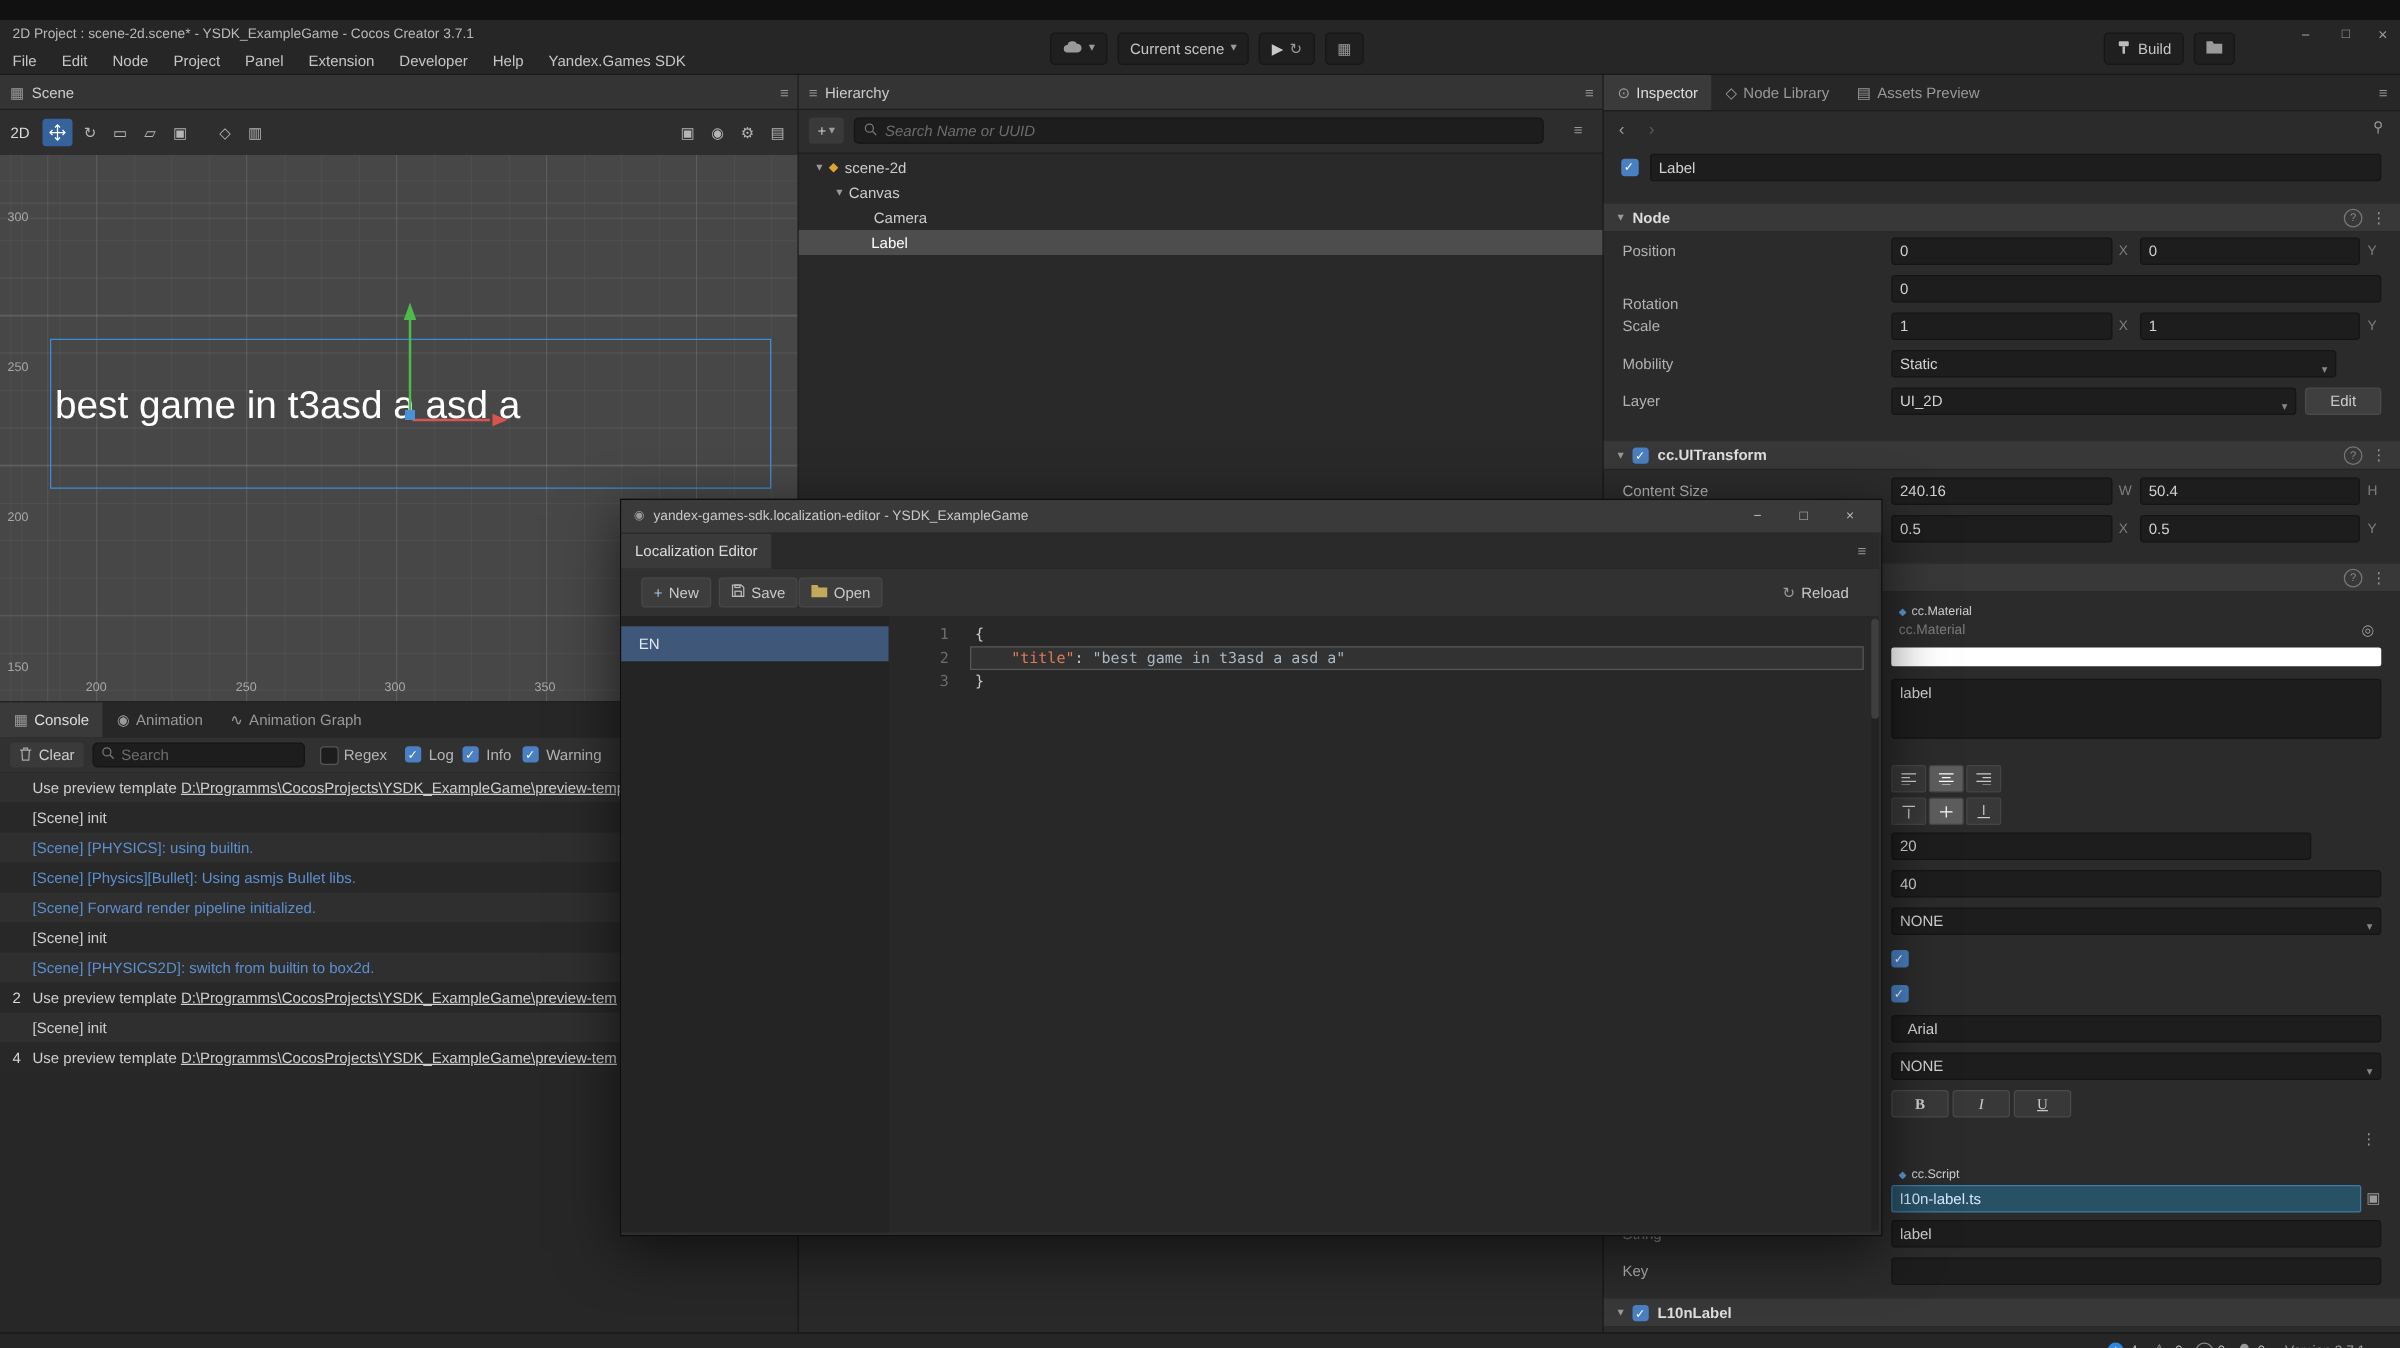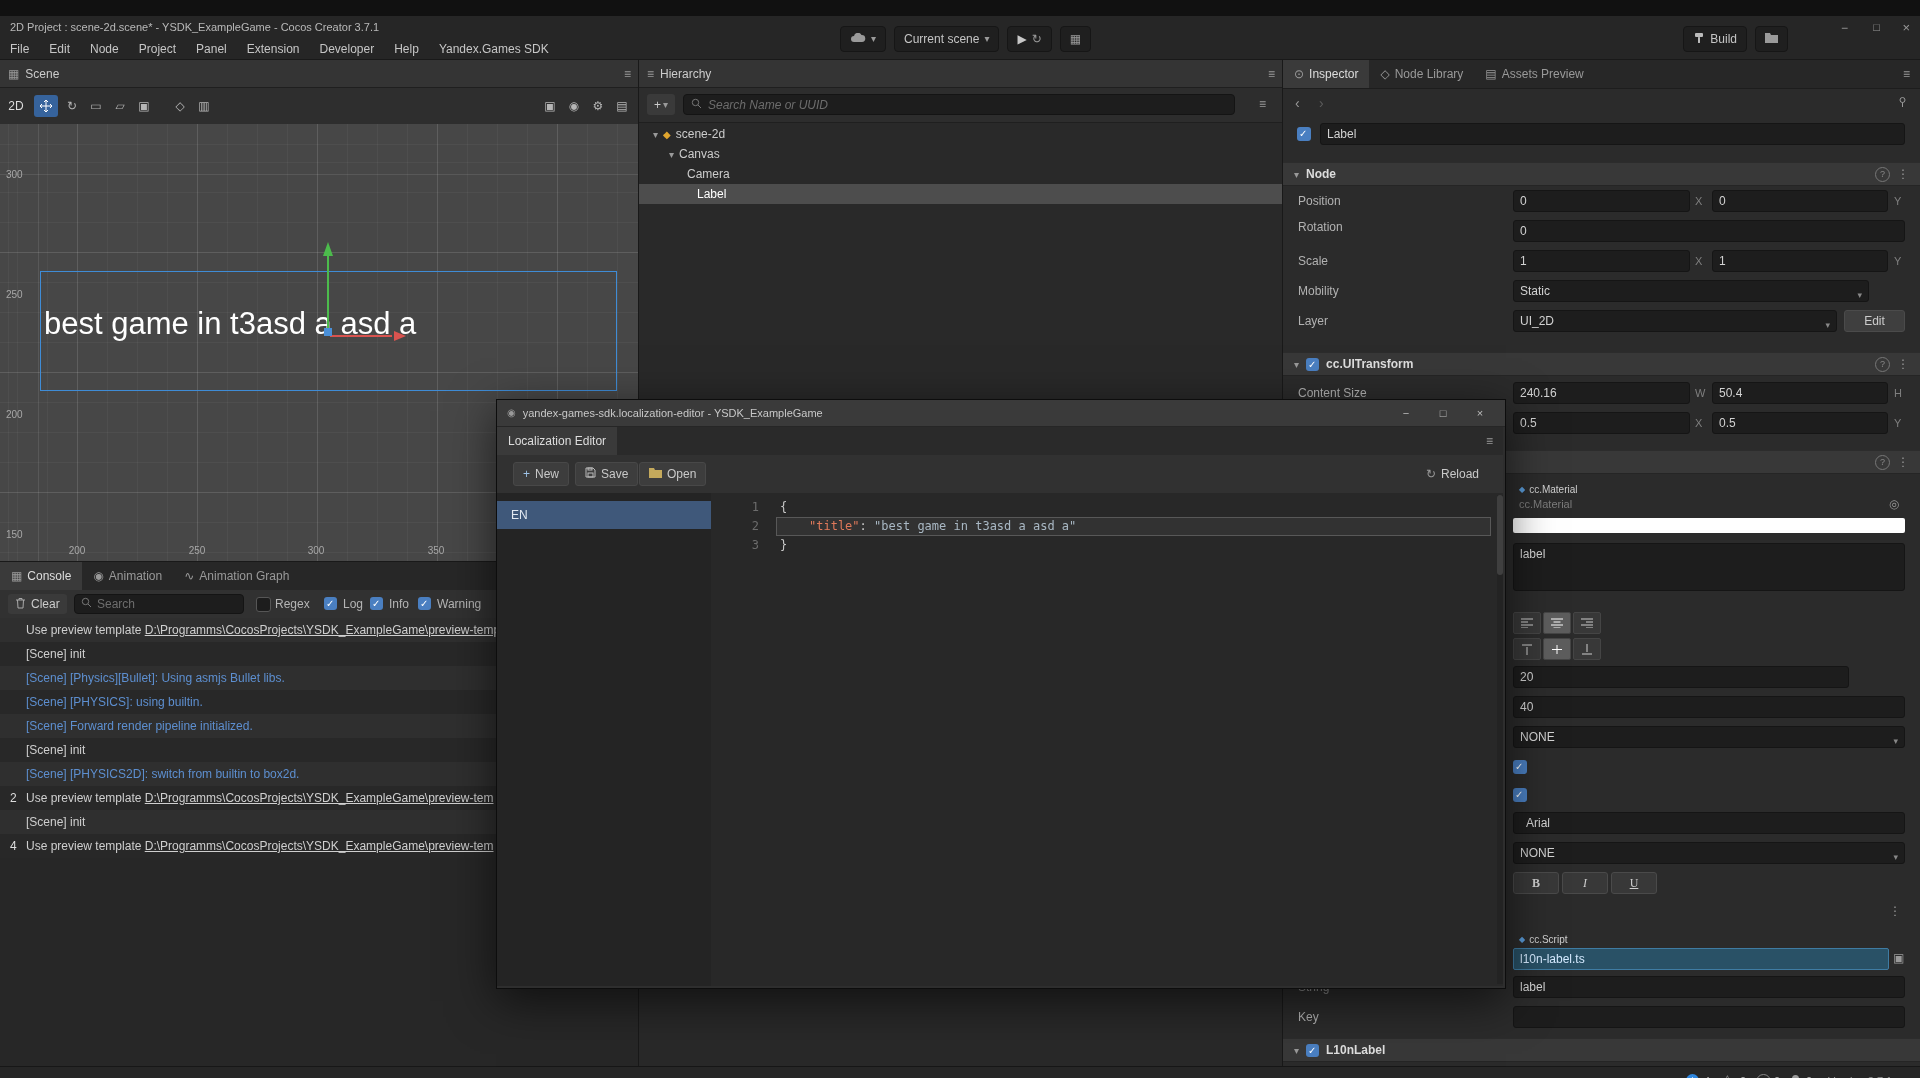--- a/index.html
+++ b/index.html
@@ -238,25 +238,25 @@
       <div class="logrow">
           <span class="logcount"></span>
           <span class="ltext"><span>Use preview template </span><span class="lpath">D:\Programms\CocosProjects\YSDK_ExampleGame\preview-templat</span></span>
         </div>
       <div class="logrow">
           <span class="logcount"></span>
           <span class="ltext">[Scene] init</span>
         </div>
       <div class="logrow">
           <span class="logcount"></span>
+          <span class="linfo">[Scene] [PHYSICS]: using builtin.</span>
+        </div>
+      <div class="logrow">
+          <span class="logcount"></span>
           <span class="linfo">[Scene] [Physics][Bullet]: Using asmjs Bullet libs.</span>
-        </div>
-      <div class="logrow">
-          <span class="logcount"></span>
-          <span class="linfo">[Scene] [PHYSICS]: using builtin.</span>
         </div>
       <div class="logrow">
           <span class="logcount"></span>
           <span class="linfo">[Scene] Forward render pipeline initialized.</span>
         </div>
       <div class="logrow">
           <span class="logcount"></span>
           <span class="ltext">[Scene] init</span>
         </div>
       <div class="logrow">
@@ -303,21 +303,21 @@
 
     <div class="hrow" style="top:64px;padding-left:14px;">
       <span class="caret">▾</span>
       <span style="color:#e0a52e;font-size:10px;">◆</span>
       <span>scene-2d</span>
     </div>
     <div class="hrow" style="top:84px;padding-left:30px;">
       <span class="caret">▾</span>
       <span>Canvas</span>
     </div>
-    <div class="hrow" style="top:104px;padding-left:48px;">
+    <div class="hrow" style="top:104px;padding-left:60px;">
       <span>Camera</span>
     </div>
     <div class="hrow sel" style="top:124px;padding-left:58px;">
       <span>Label</span>
     </div>
   </section>
 
   <section class="panel" id="inspector-panel" style="left:1283px;top:44px;width:637px;height:1006px;">
     <div class="tabbar">
       <div class="tab active">
@@ -353,21 +353,21 @@
       <span class="qicon">?</span>
       <span class="icon">⋮</span>
     </div>
 
     <span class="plabel" style="top:130px;">Position</span>
     <div class="field" style="left:230px;top:130px;width:177px;">0</div>
     <span class="axis" style="left:412px;top:130px;">X</span>
     <div class="field" style="left:429px;top:130px;width:176px;">0</div>
     <span class="axis" style="left:611px;top:130px;">Y</span>
 
-    <span class="plabel" style="top:156px;text-align:center;">Rotation</span>
+    <span class="plabel" style="top:172px;text-align:center;">Rotation</span>
     <div class="field" style="left:230px;top:160px;width:392px;">0</div>
 
     <span class="plabel" style="top:190px;">Scale</span>
     <div class="field" style="left:230px;top:190px;width:177px;">1</div>
     <span class="axis" style="left:412px;top:190px;">X</span>
     <div class="field" style="left:429px;top:190px;width:176px;">1</div>
     <span class="axis" style="left:611px;top:190px;">Y</span>
 
     <span class="plabel" style="top:220px;">Mobility</span>
     <div class="field select" style="left:230px;top:220px;width:356px;">Static</div>

